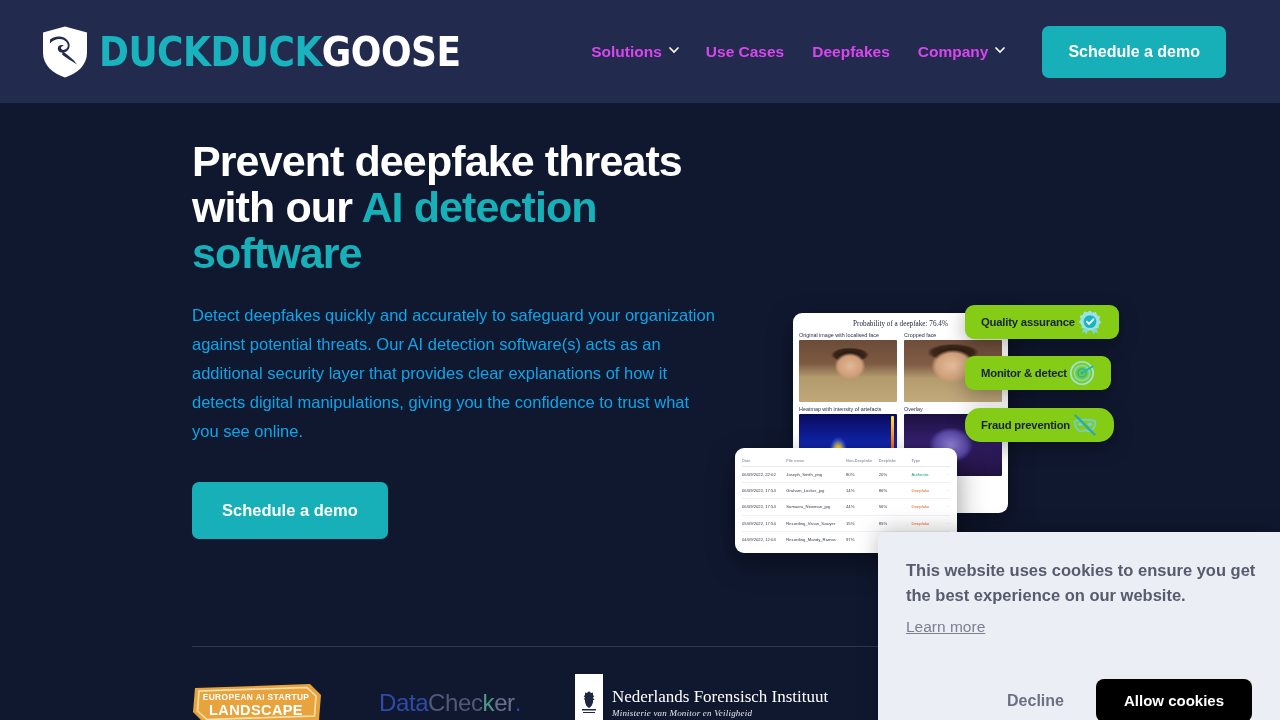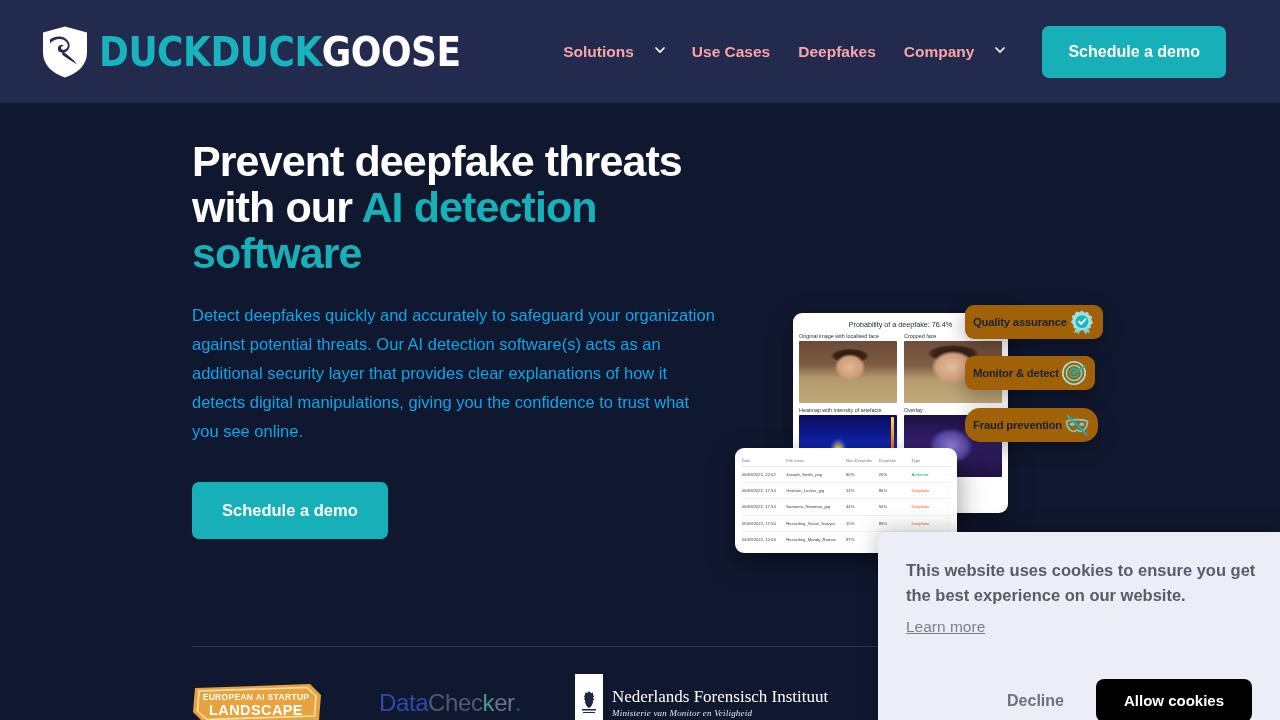--- a/index.html
+++ b/index.html
@@ -28,22 +28,22 @@
     line-height:1; display:flex;
   }
   .logo-text .tealpart{ color:#19b3bd; }
   .logo-text .whitepart{ color:#ffffff; }
 
   .main-nav{
     position:absolute; right:54px; top:50%; transform:translateY(-50%);
     display:flex; align-items:center; gap:0px;
   }
   .nav-item{
-    display:flex; align-items:center; gap:21px;
-    color:#fca5a5; font-size:15.5px; font-weight:bold;
+    display:flex; align-items:center; gap:7px;
+    color:#d946ef; font-size:15.5px; font-weight:bold;
     padding:0 14px; cursor:pointer; white-space:nowrap;
   }
   .chev{ display:inline-block; width:9px; height:9px; position:relative; top:-2px;}
   .chev svg{ display:block; }
   .demo-btn{
     margin-left:24px;
     background:#17b0b8; color:#ffffff;
     font-size:16px; font-weight:bold;
     padding:17px 26px; border-radius:7px; border:none;
     cursor:pointer; white-space:nowrap;
@@ -74,21 +74,21 @@
   
   .mockup{ position:absolute; left:735px; top:105px; width:370px; height:350px; }
 
   .mock-app{
     position:absolute; left:58px; top:105px; width:215px; height:200px;
     background:#ffffff; border-radius:9px; padding:7px 6px 5px 6px;
     box-shadow:0 8px 26px rgba(0,0,0,.40);
   }
   .mock-title{
     font-size:7.2px; color:#1b2238; text-align:center; margin-bottom:4px;
-    white-space:nowrap; font-weight:400;
+    white-space:nowrap; font-weight:400;font-family:Liberation Serif, serif;
   }
   .mock-grid{ display:grid; grid-template-columns:1fr 1fr; gap:4px 7px; }
   .mock-cell-label{ font-size:5.4px; color:#2a3148; margin-bottom:2px; white-space:nowrap; overflow:hidden;}
   .mock-img{ width:100%; height:62px; border-radius:1px; position:relative; overflow:hidden;}
   .face-a{
     background:
       radial-gradient(ellipse 22% 30% at 52% 42%, #e3b795 0%, #cf9d79 55%, rgba(207,157,121,0) 72%),
       radial-gradient(ellipse 26% 16% at 52% 24%, #20150f 0%, #3a2418 60%, rgba(58,36,24,0) 75%),
       linear-gradient(180deg,#6b4b39 0%,#7d5a42 38%,#b39a6d 60%,#c0a87a 100%);
   }
@@ -122,24 +122,24 @@
   .mt-row:last-child{ border-bottom:none; }
   .mt-head{ height:13px; border-bottom:1px solid #e9eaf1;}
   .mt-head .mt-c{ color:#9aa0b4; font-size:3.9px; font-weight:bold;}
   .mt-c{ font-size:4.2px; color:#39405a; white-space:nowrap; overflow:hidden;}
   .c-date{ width:46px; } .c-file{ width:62px; } .c-nd{ width:34px; }
   .c-df{ width:34px; } .c-type{ width:30px; } .c-dots{ width:10px; text-align:right; color:#b9becd;}
   .tag-auth{ color:#19a37a; }
   .tag-deep{ color:#e8622c; }
 
   .badge{
-    position:absolute; background:#a16207; border-radius:9px;
+    position:absolute; background:#84cc16; border-radius:9px;
     box-shadow:0 6px 20px rgba(0,0,0,.30);
     display:flex; align-items:center; gap:4px;
-    padding:8px 8px; height:34px;
+    padding:8px 16px; height:34px;
   }
   .badge-label{ font-size:11.3px; font-weight:bold; color:#1b2238; white-space:nowrap; letter-spacing:-0.2px;}
   .badge-icon{ width:26px; height:26px; flex:none; margin-left:-2px; }
   .badge-qa{ left:230px; top:97px; }
   .badge-md{ left:230px; top:148px; }
   .badge-fp{ left:230px; top:200px;border-radius:15px; }
 
   
   .divider{
     position:absolute; left:192px; width:896px; height:1px;

